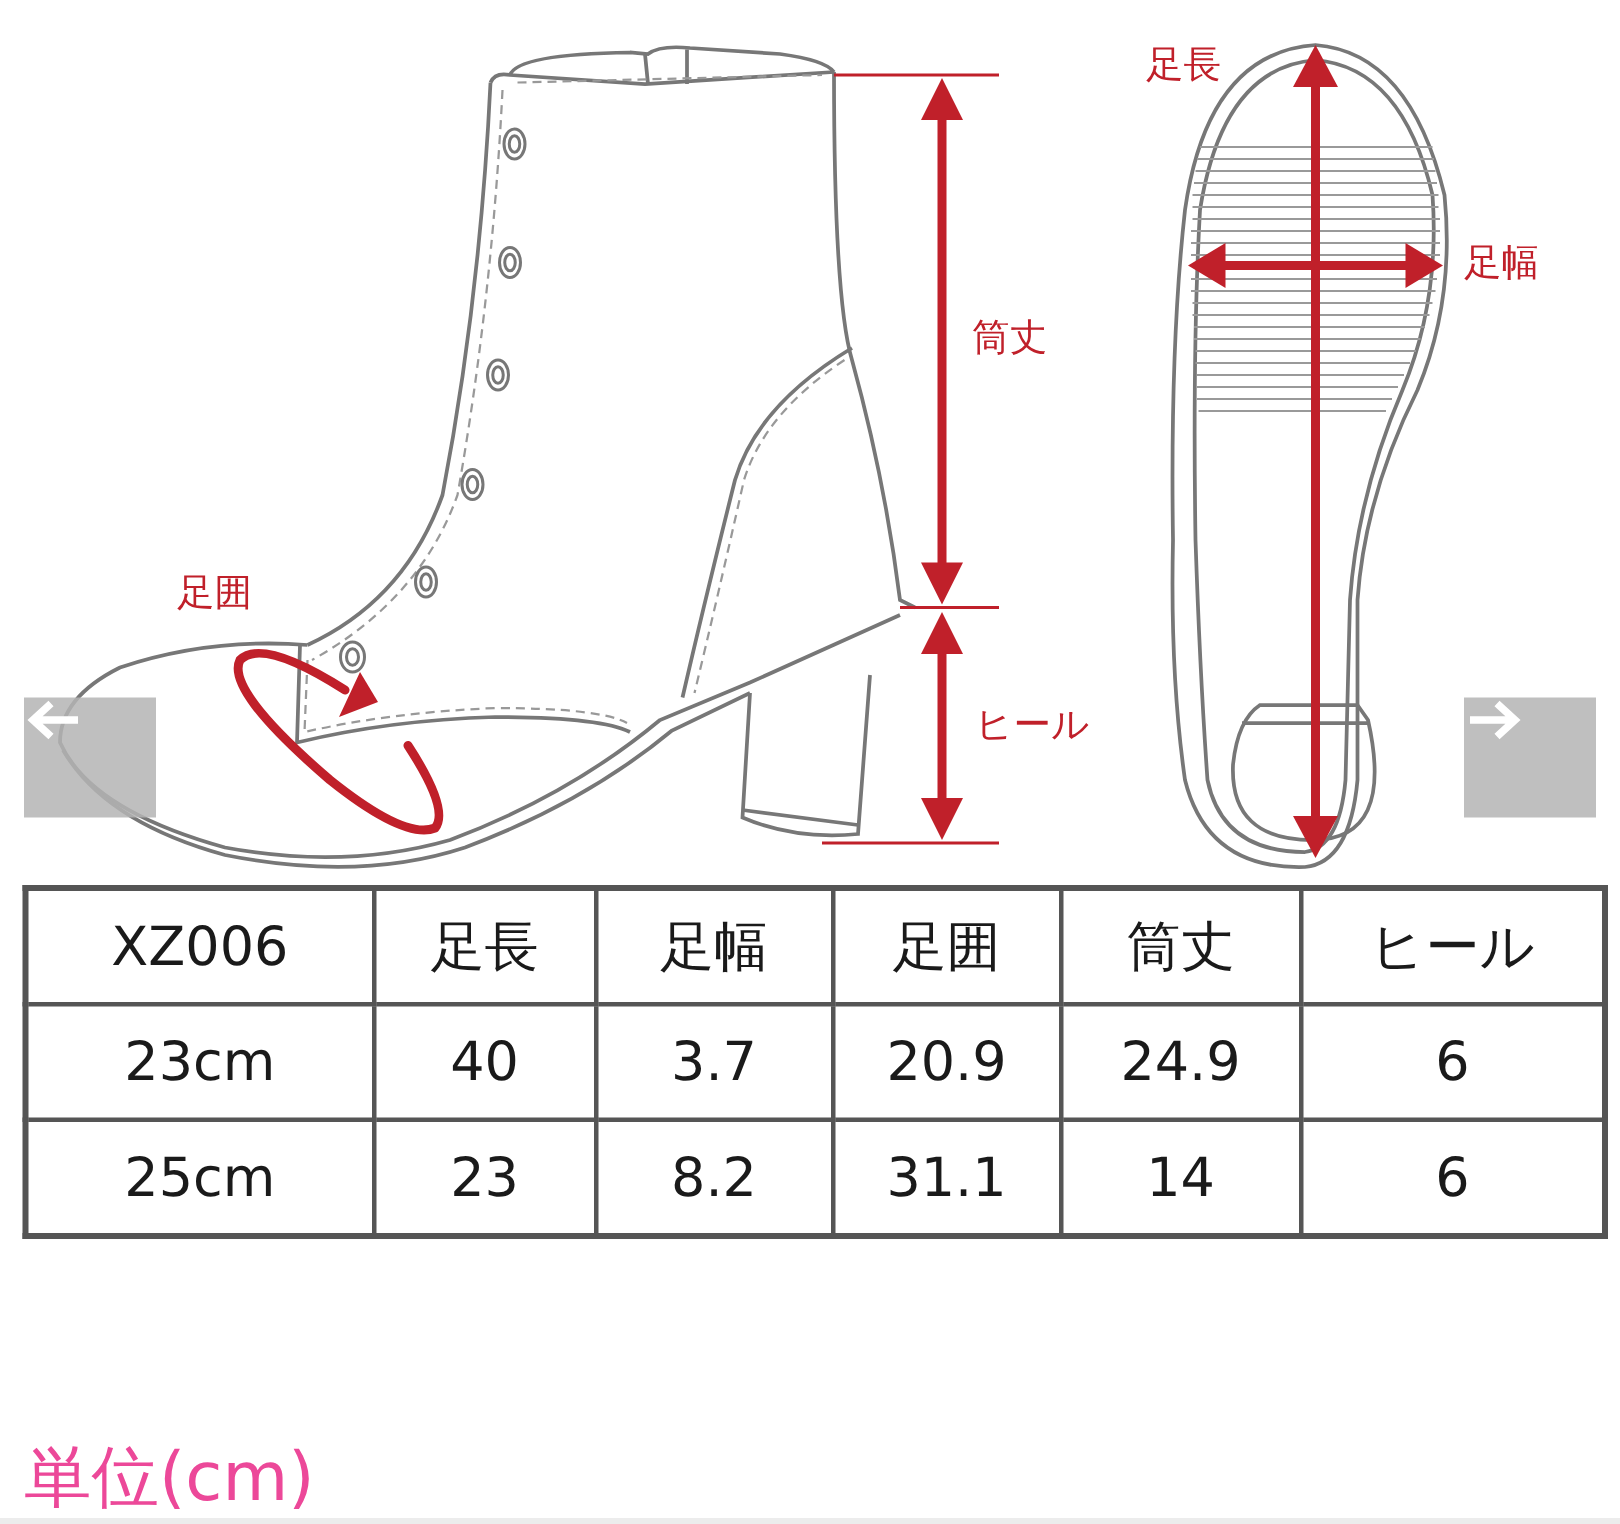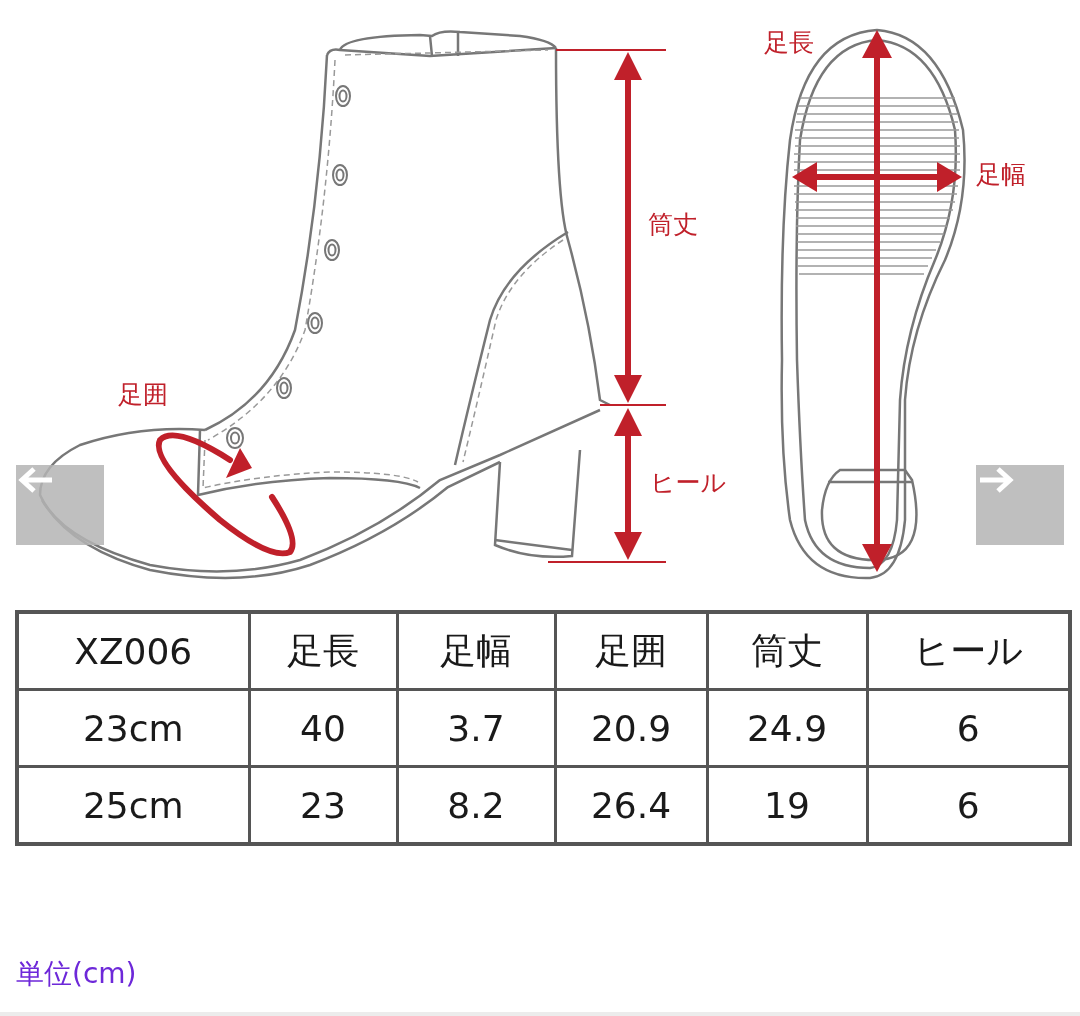--- a/index.html
+++ b/index.html
@@ -4,25 +4,25 @@
   <style>
     html, body { margin: 0; padding: 0; background: #ffffff; }
     body { width: 1080px; height: 1016px; position: relative; overflow: hidden;
            font-family: "DejaVu Sans", "Liberation Sans", sans-serif; color: #1a1a1a; }
     .diagram { position: absolute; left: 0; top: 0; width: 1080px; height: 600px; }
     .diagram svg { position: absolute; left: 0; top: 0; }
     .lbl { position: absolute; color: #c0202a; font-size: 25px; line-height: 1; white-space: nowrap; }
     .nav { position: absolute; top: 465px; width: 88px; height: 80px; background: rgba(180,180,180,0.85);
            display: flex; align-items: center; justify-content: center; cursor: pointer; }
     .nav svg { display: block; }
-    .size-table { position: absolute; left: 15px; top: 610px; border-collapse: collapse;
+    .size-table { position: absolute; left: 15px; top: 590px; border-collapse: collapse;
                   border: 4px solid #555; }
     .size-table td { border: 3px solid #555; text-align: center; vertical-align: middle;
                      font-size: 36px; height: 74px; padding: 0; color: #1a1a1a; }
-    .unit { position: absolute; left: 16px; top: 955px; font-size: 28px; color: #6d28d9; }
+    .unit { position: absolute; left: 16px; top: 955px; font-size: 45px; color: #ec4899; }
     .bottom-line { position: absolute; left: 0; top: 1012px; width: 1080px; height: 4px; background: #ececec; }
   </style>
 </head>
 <body>
 
 <div class="diagram">
   <svg width="1080" height="600" viewBox="0 0 1080 600">
 
     <g fill="none" stroke="#777" stroke-width="2.5">
 
@@ -162,21 +162,21 @@
     <td>40</td>
     <td>3.7</td>
     <td>20.9</td>
     <td>24.9</td>
     <td>6</td>
   </tr>
   <tr>
     <td>25cm</td>
     <td>23</td>
     <td>8.2</td>
-    <td>26.4</td>
-    <td>19</td>
+    <td>31.1</td>
+    <td>14</td>
     <td>6</td>
   </tr>
 </tbody>
   </table>
 
 <div class="unit">単位(cm)</div>
 <div class="bottom-line"></div>
 
 </body></html>

